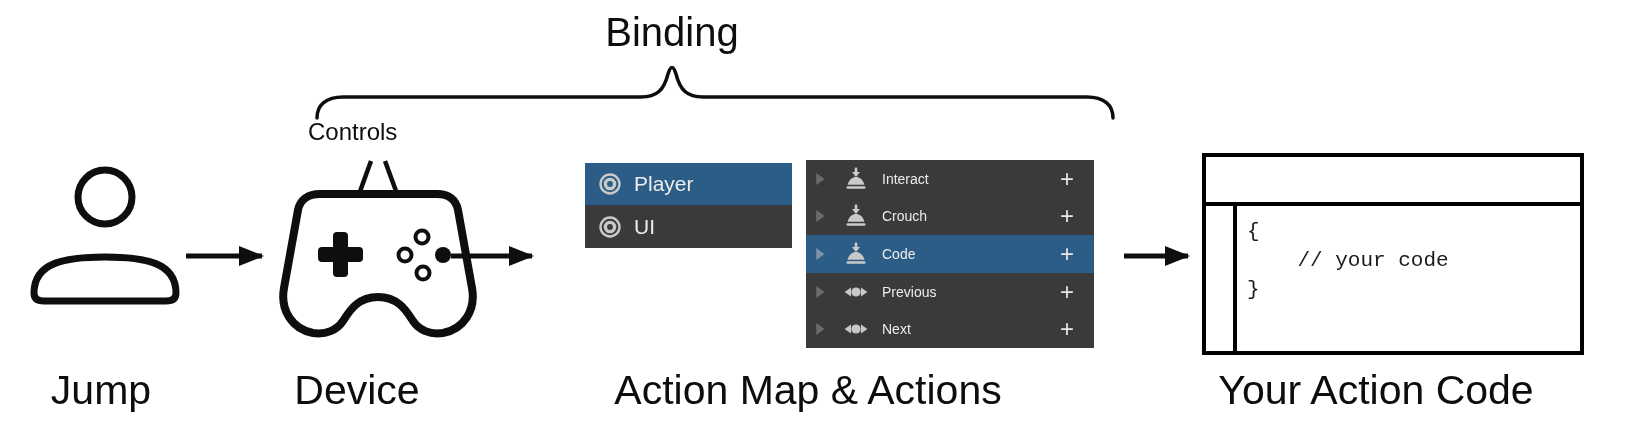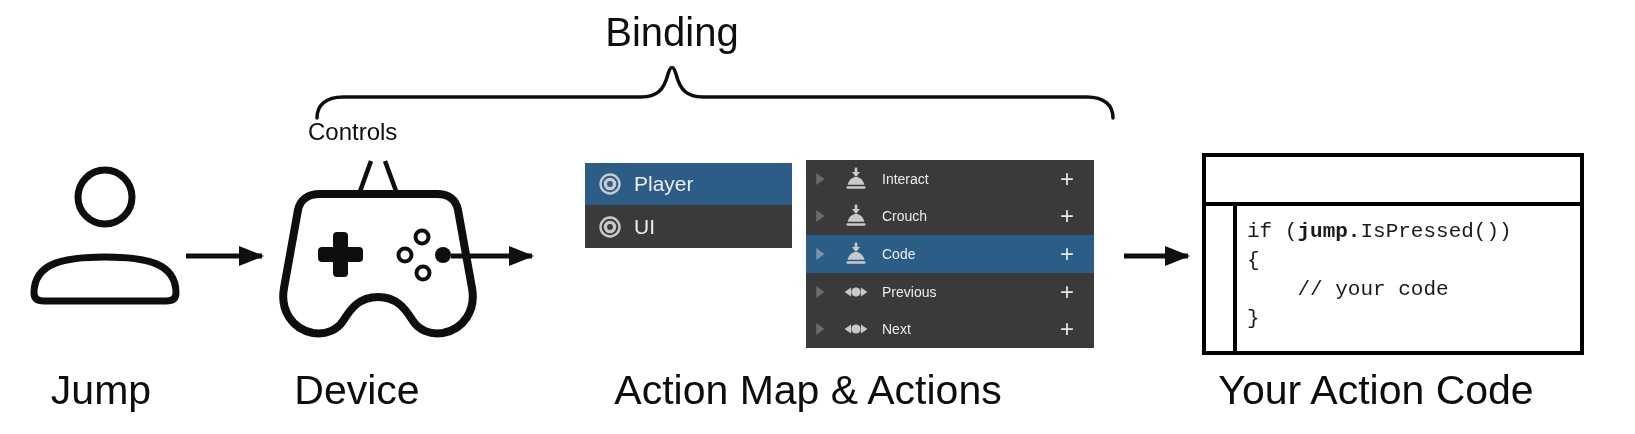--- a/index.html
+++ b/index.html
@@ -189,21 +189,20 @@
       <span class="lbl">Next</span>
       <span class="plus">+</span>
     </div>
   </div>
 
   <div class="code-box">
     <div class="code-header"></div>
     <div class="code-body">
       <div class="code-gutter"></div>
       <div class="code-text">
-        <div class="code-line"><span>if (</span><b>jump.</b><span>IsPressed())</span></div>
         <div class="code-line">{</div>
         <div class="code-line">    // your code</div>
         <div class="code-line">}</div>
       </div>
     </div>
   </div>
 
   <div class="abs big-label" style="left:101px;top:368px;">Jump</div>
   <div class="abs big-label" style="left:357px;top:368px;">Device</div>
   <div class="abs big-label" style="left:808px;top:368px;">Action Map &amp; Actions</div>

